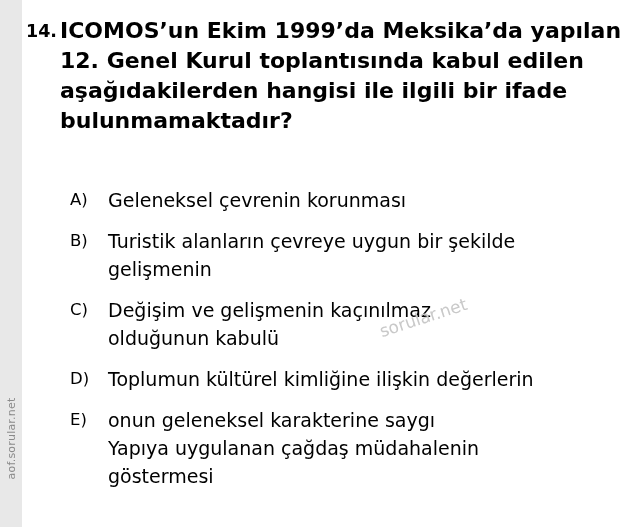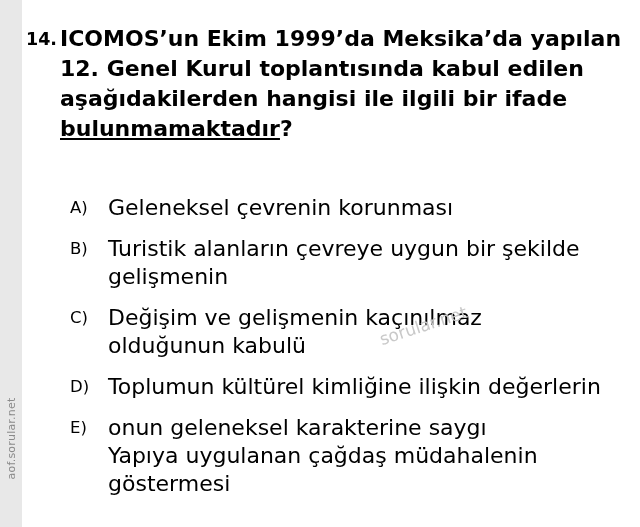--- a/index.html
+++ b/index.html
@@ -35,21 +35,21 @@
     font-size: 11px;
     color: #8a8a8a;
     letter-spacing: 0.2px;
     text-align: center;
     white-space: nowrap;
   }
 
   .page {
     position: absolute;
     left: 22px;
-    top: 12px;
+    top: 4px;
     width: 618px;
     height: 373px;
     background: #ffffff;
   }
 
   
   .question {
     position: absolute;
     left: 4px;
     top: 12px;
@@ -73,21 +73,20 @@
     line-height: 30px;
     flex: 1 1 auto;
     text-align: justify;
     text-justify: inter-word;
     hyphens: none;
   }
   .q-text .last-line {
     text-align: left;
   }
   .underline {
-    text-decoration: underline;
     text-align: right;
   }
 
   
   .options {
     position: absolute;
     left: 48px;
     top: 182px;
     width: 560px;
   }
@@ -96,21 +95,21 @@
     align-items: flex-start;
     margin-bottom: 13px;
   }
   .opt-letter {
     font-size: 16.5px;
     line-height: 28px;
     width: 38px;
     flex: 0 0 38px;
   }
   .opt-text {
-    font-size: 22px;
+    font-size: 19px;
     line-height: 28px;
     flex: 1 1 auto;
     text-align: justify;
     text-justify: inter-word;
   }
   .opt-text .last-line {
     text-align: left;
   }
 
   

